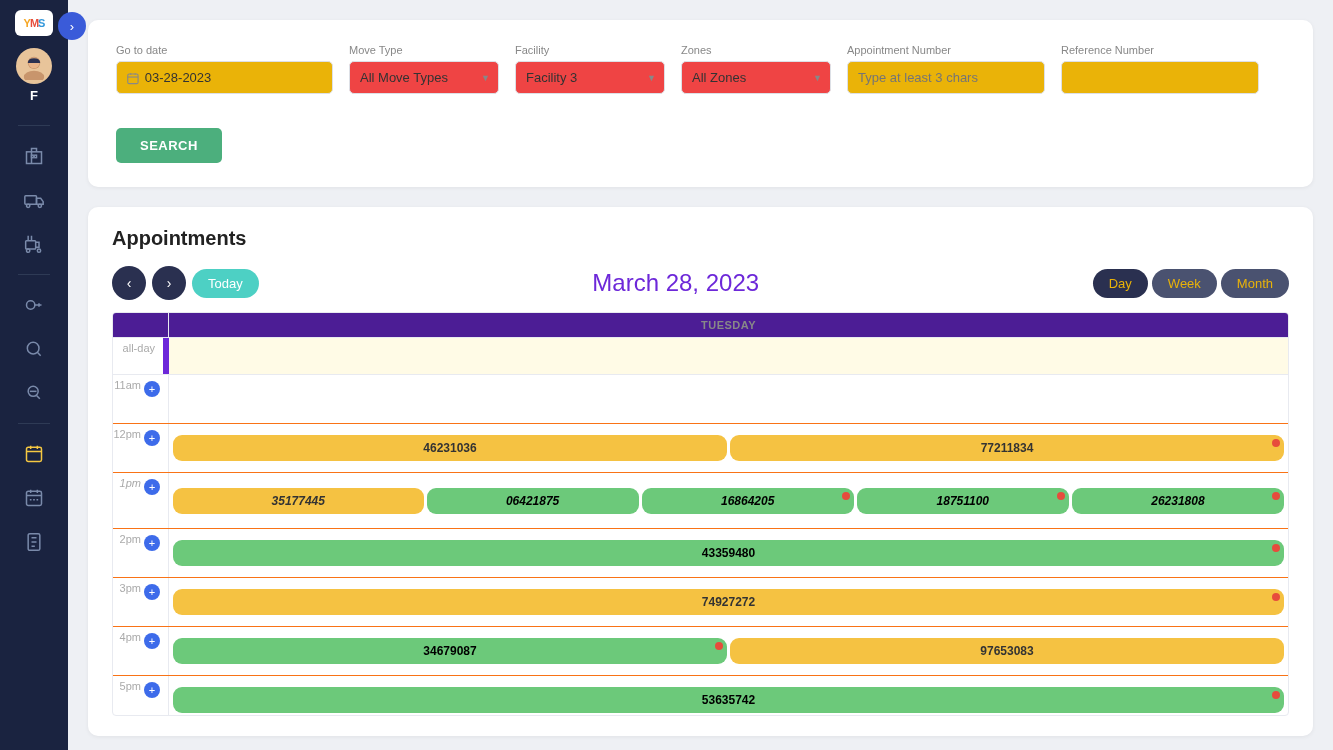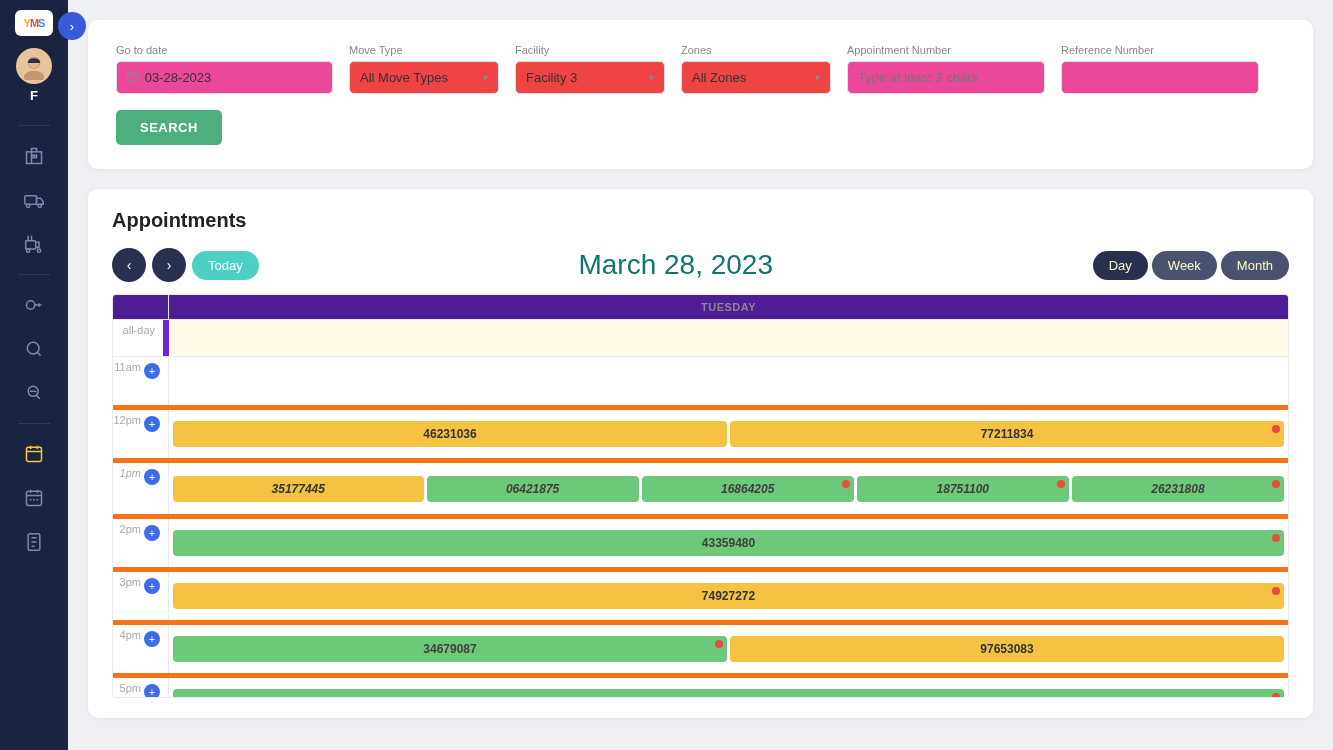--- a/index.html
+++ b/index.html
@@ -131,23 +131,23 @@
       font-size: 11px;
       color: #888;
       font-weight: 500;
     }
     .field-input {
       border: 1px solid #dde0e6;
       border-radius: 5px;
       padding: 8px 10px;
       font-size: 13px;
       color: #333;
-      background: #ec4899;
-      display: flex;
-      align-items: flex-start;
+      background: #eab308;
+      display: flex;
+      align-items: flex-end;
       gap: 6px;
       min-width: 160px;
     }
     .field-input input {
       border: none;
       outline: none;
       font-size: 13px;
       color: #333;
       background: transparent;
       width: 100%;
@@ -181,20 +181,21 @@
     .search-btn {
       background: #4caf7d;
       color: #fff;
       border: none;
       border-radius: 5px;
       padding: 10px 24px;
       font-size: 13px;
       font-weight: 700;
       cursor: pointer;
       letter-spacing: 0.5px;
+      margin-top: 18px;
     }
 
     
     .appointments-section {
       background: #fff;
       border-radius: 10px;
       padding: 20px 24px;
       box-shadow: 0 1px 4px rgba(0,0,0,0.06);
     }
     .appointments-title {
@@ -233,31 +234,31 @@
       background: #4dd0c4;
       color: #fff;
       border: none;
       border-radius: 17px;
       padding: 7px 16px;
       font-size: 13px;
       font-weight: 500;
       cursor: pointer;
     }
     .cal-date {
-      font-size: 28px;
+      font-size: 24px;
       font-weight: 500;
-      color: #0f766e;
+      color: #6d28d9;
     }
     .view-btns {
       display: flex;
       gap: 4px;
     }
     .view-btn {
       background: #2a3050;
-      color: #fef9c3;
+      color: #eab308;
       border: none;
       border-radius: 20px;
       padding: 7px 16px;
       font-size: 13px;
       cursor: pointer;
       font-weight: 500;
     }
     .view-btn.active { background: #2a3050; }
     .view-btn:not(.active) { background: #4a5270; }
 
@@ -300,21 +301,21 @@
       background: #fffbe6;
       min-height: 36px;
     }
     .cal-body {
       overflow-y: auto;
       max-height: 340px;
     }
     .cal-time-row {
       display: grid;
       grid-template-columns: 56px 1fr;
-      border-bottom: 5px solid #f97316;
+      border-bottom: 1px solid #f97316;
       min-height: 48px;
       position: relative;
     }
     .cal-time-cell-label {
       font-size: 11px;
       color: #aaa;
       text-align: right;
       padding-right: 8px;
       padding-top: 4px;
       border-right: 1px solid #e8eaf0;
@@ -339,34 +340,34 @@
     }
     .cal-events-cell {
       padding: 3px 4px;
       display: flex;
       flex-wrap: wrap;
       gap: 3px;
       align-items: center;
       min-height: 48px;
     }
     .event-bar {
-      border-radius: 4px;
+      border-radius: 9px;
       padding: 6px 10px;
       font-size: 12px;
       font-weight: 600;
       color: #333;
       display: flex;
       align-items: center;
       justify-content: center;
       position: relative;
       cursor: pointer;
       white-space: nowrap;
     }
     .event-bar.orange { background: #f5c242; flex: 1; min-width: 80px; }
-    .event-bar.green { background: #6cc97a; flex: 1; min-width: 80px; color: #404040; }
+    .event-bar.green { background: #6cc97a; flex: 1; min-width: 80px; color: #000000; }
     .event-dot {
       width: 8px;
       height: 8px;
       background: #e74c3c;
       border-radius: 50%;
       position: absolute;
       right: 4px;
       top: 4px;
     }
   </style>

